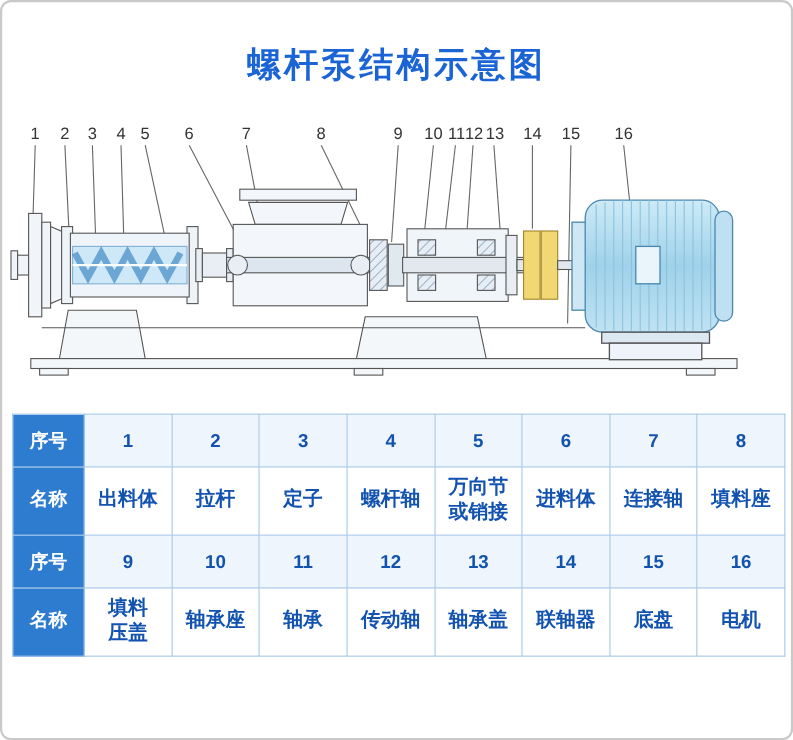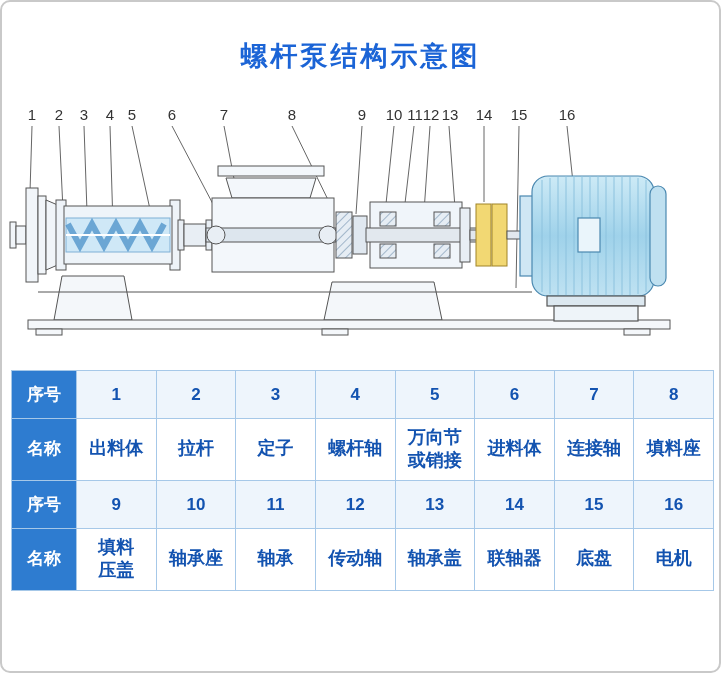--- a/index.html
+++ b/index.html
@@ -9,21 +9,21 @@
     width:721px;height:673px;
     box-sizing:border-box;
     background:#ffffff;
     border:2px solid #c9c9c9;
     border-radius:10px;
     overflow:hidden;
   }
   .title{
     margin-top:36px;
     text-align:center;
-    font-size:27px;
+    font-size:31px;
     font-weight:bold;
     letter-spacing:3px;
     color:#1b64d6;
   }
   .diagram{
     display:block;
     margin:26px auto 0;
     width:721px;height:252px;
   }
   .diagram text{

